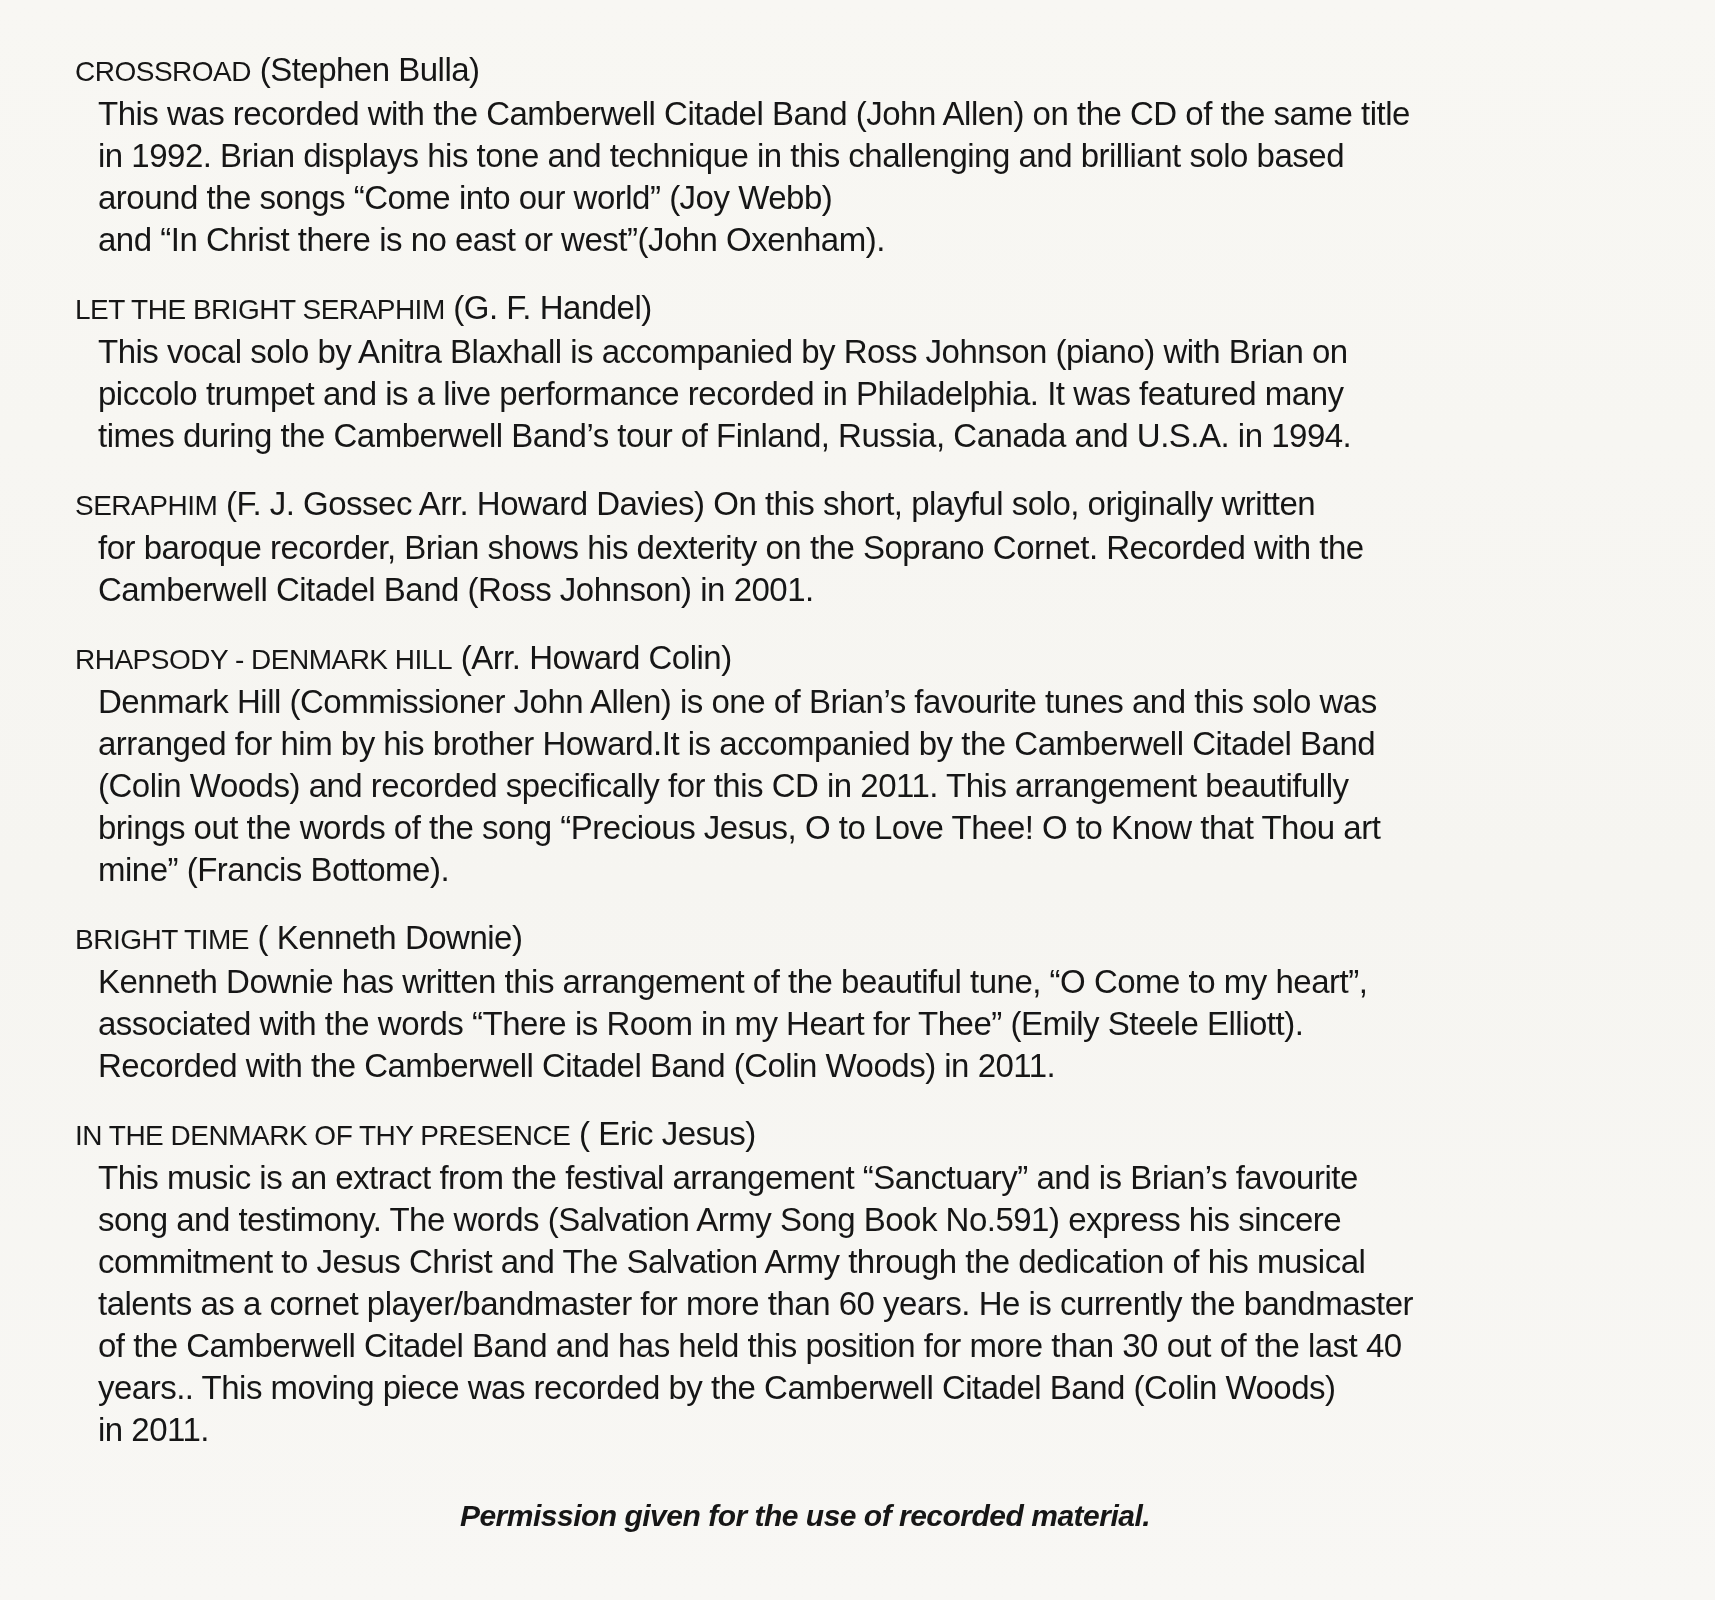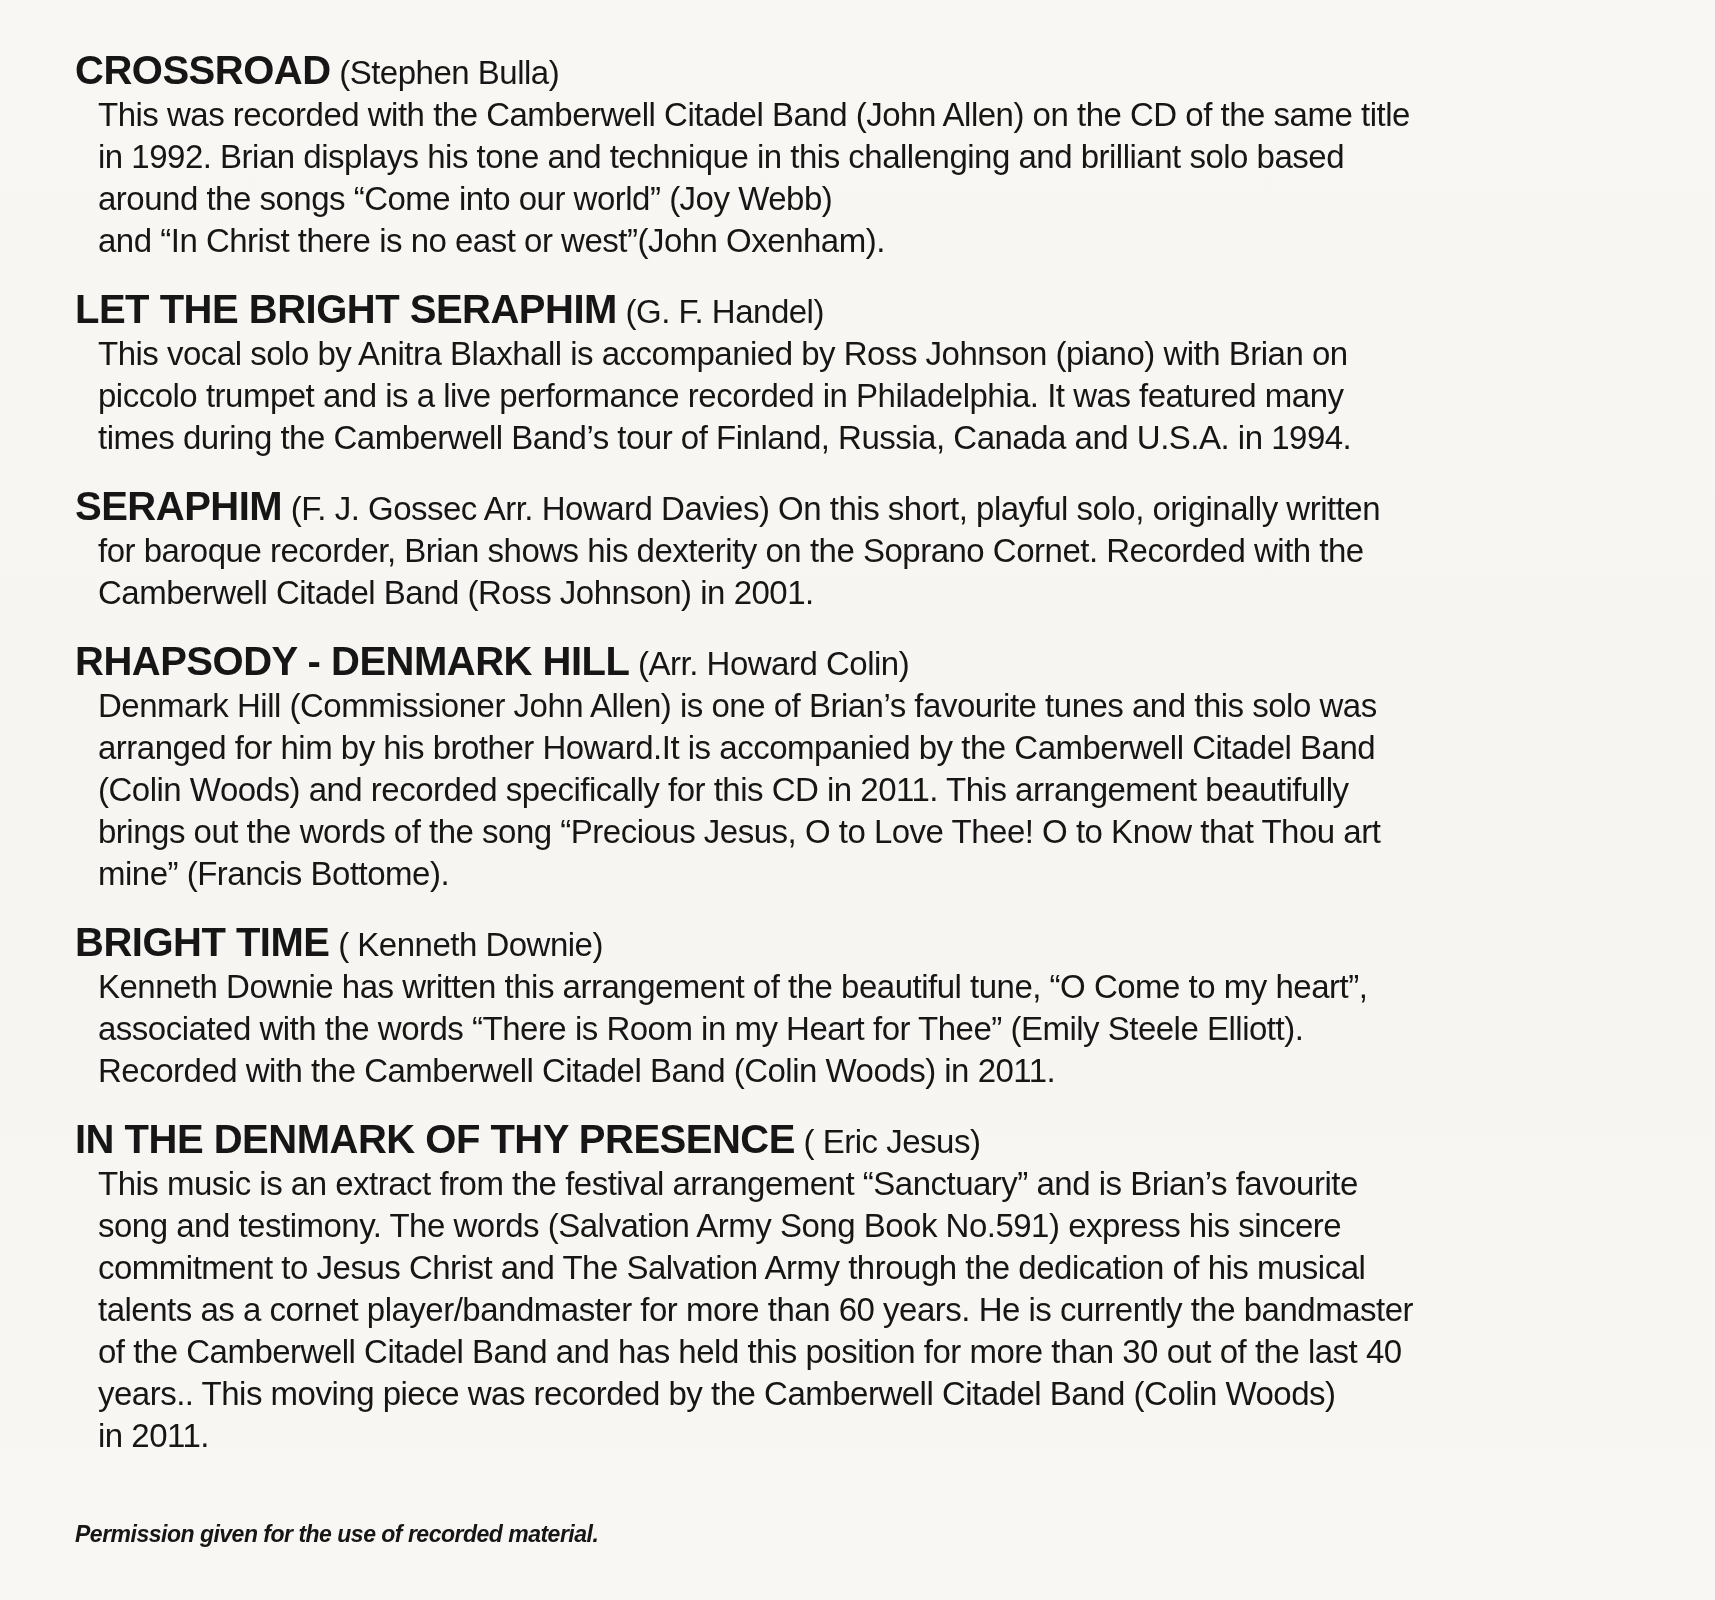--- a/index.html
+++ b/index.html
@@ -27,37 +27,38 @@
     padding: 49px 0 0 75px;
     width: 1560px;
   }
   .section {
     white-space: pre;          
     padding-left: 23px;        
     text-indent: -23px;        
     margin: 0 0 26px 0;
   }
   .title {
-    font-weight: 700;
-    font-size: 40px;
+    font-weight: 400;
+    font-size: 28px;
   }
   .credit {
     font-weight: 400;
     margin-top: 32px;
   }
   .body {
     font-weight: 400;
   }
   .footer {
     white-space: normal;
     width: 1460px;
-    margin-top: 56px;
+    margin-top: 44px;
+    text-align: center;
     font-weight: 700;
     font-style: italic;
-    font-size: 23px;
+    font-size: 30px;
   }
 </style>
 </head>
 <body>
 
 <div class="page">
   <div class="content">
 
     <div class="section"><span class="title">CROSSROAD</span><span class="credit"> (Stephen Bulla)</span><span class="body">
 This was recorded with the Camberwell Citadel Band (John Allen) on the CD of the same title

